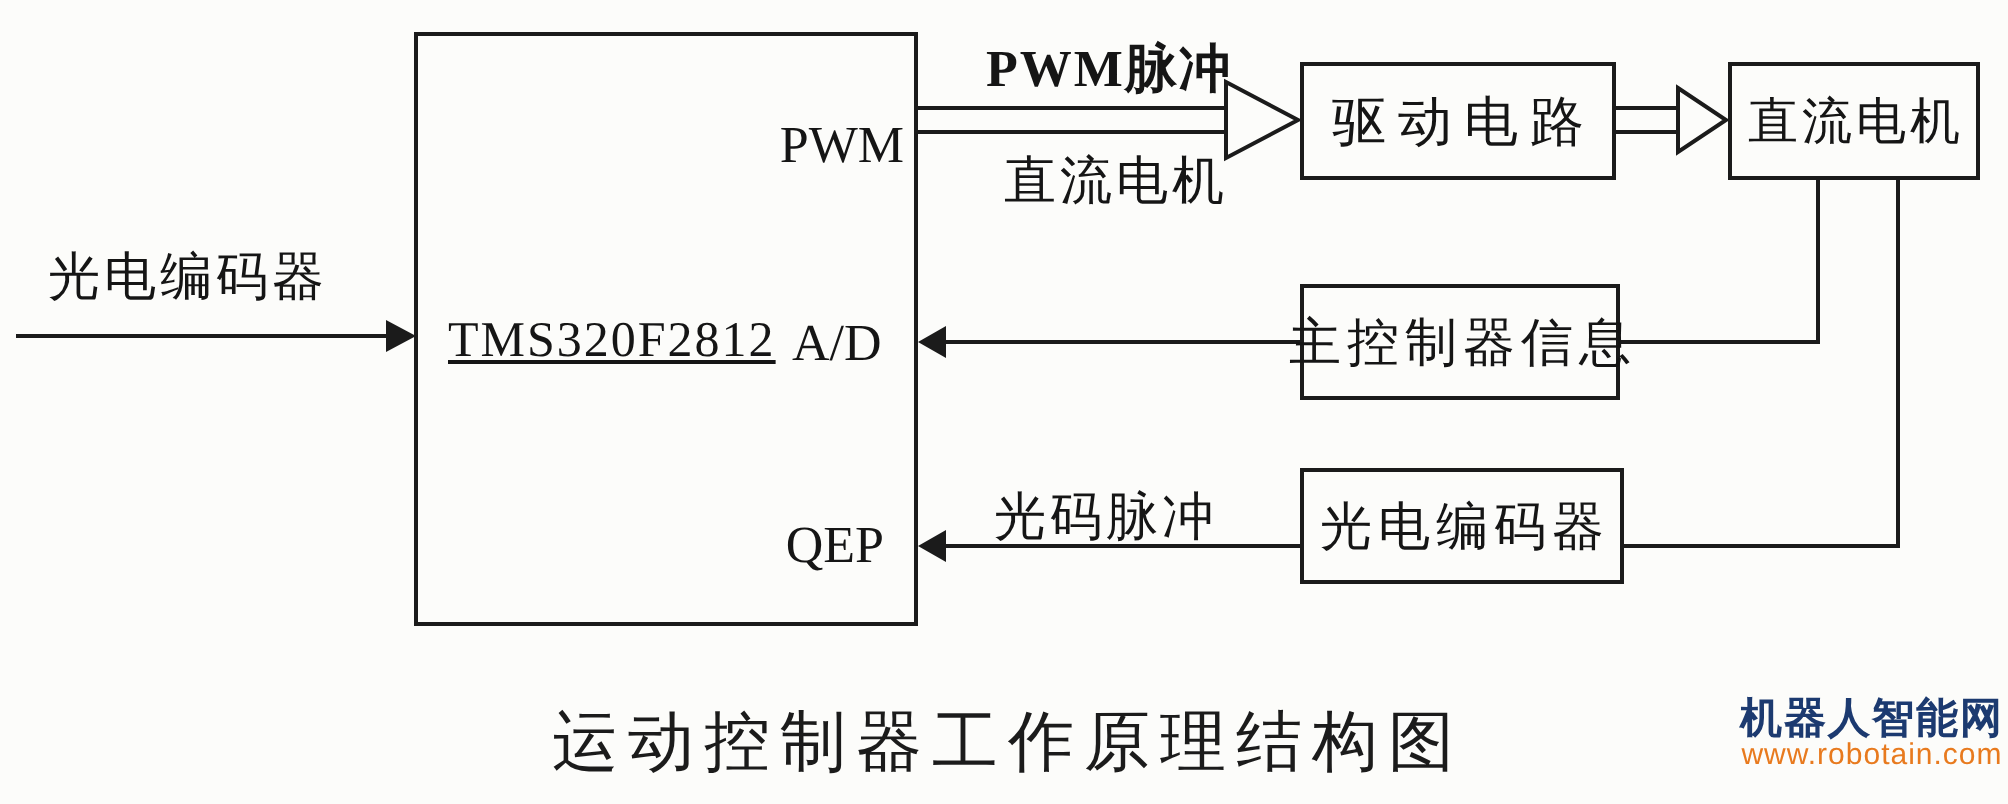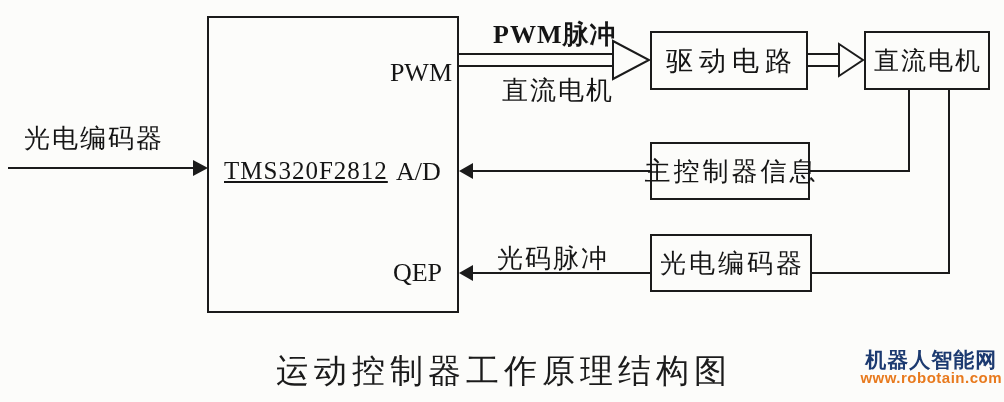--- a/index.html
+++ b/index.html
@@ -27,21 +27,21 @@
     display:flex;justify-content:center;align-items:baseline;gap:26px;
     font-size:33px;white-space:nowrap;color:#1b1b1b;
   }
   .caption .fig-title{letter-spacing:5px;}
   .caption .fig-no{letter-spacing:8px;}
   .watermark{
     position:absolute;right:2px;top:349px;text-align:center;
     font-family:"Liberation Sans","DejaVu Sans",sans-serif;line-height:1.0;
   }
   .wm-name{font-size:21px;font-weight:700;letter-spacing:1px;}
-  .wm-url{font-size:15px;font-weight:700;letter-spacing:0.5px;}
+  .wm-url{font-size:15px;font-weight:400;letter-spacing:0.5px;}
 </style>
 </head>
 <body>
 
 <div id="canvas">
 
   <svg id="wires" viewBox="0 0 1004 402" xmlns="http://www.w3.org/2000/svg">
 
     <line x1="8" y1="168" x2="196" y2="168" stroke="#1b1b1b" stroke-width="2"></line>
     <polygon points="193,160 208,168 193,176" fill="#1b1b1b"></polygon>

